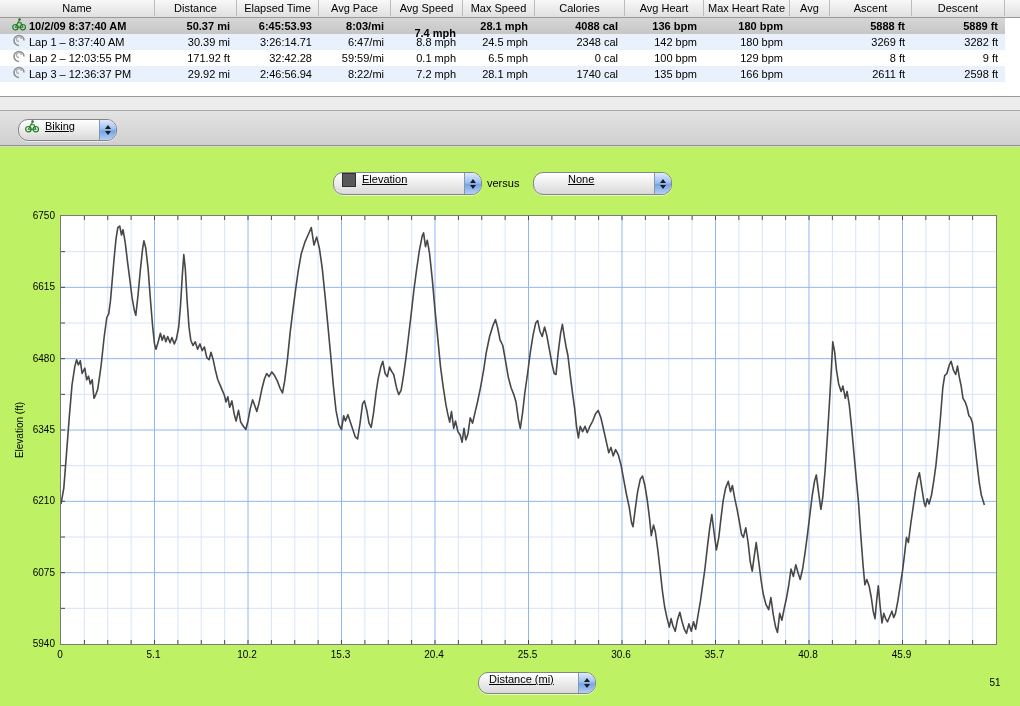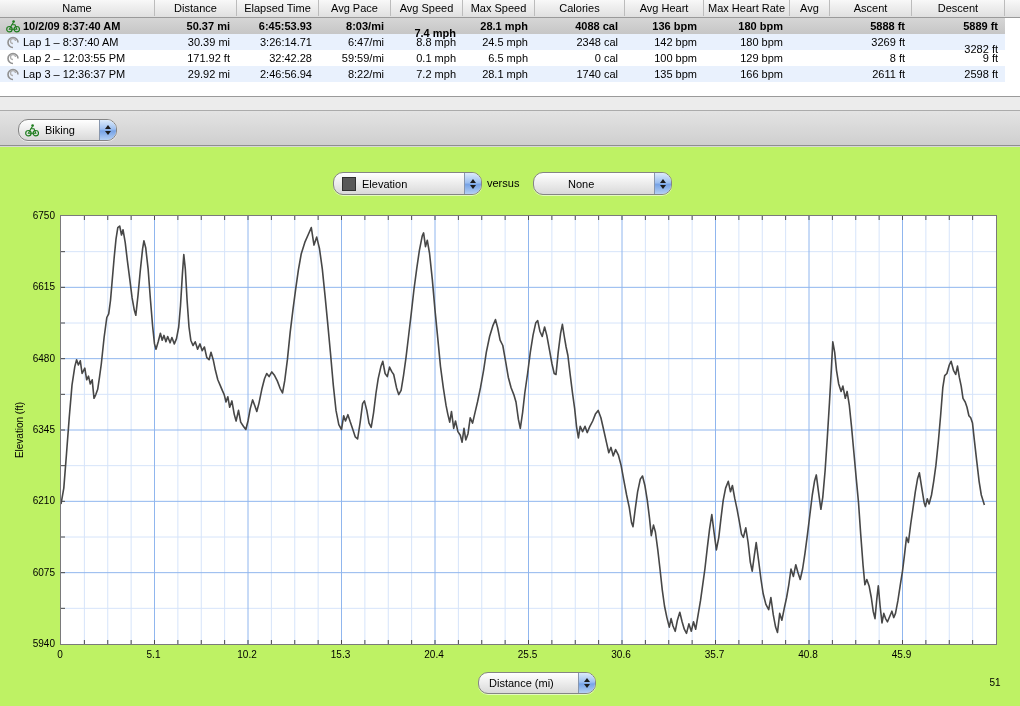--- a/index.html
+++ b/index.html
@@ -12,32 +12,32 @@
   #table-area { position:absolute; left:0; top:0; width:1020px; height:96px;
     background:#fff; border-bottom:1px solid #9a9a9a; }
   .thead { display:flex; height:17px;
     background:linear-gradient(#f8f8f8,#e0e0e0); border-bottom:1px solid #9a9a9a; }
   .hcell { box-sizing:border-box; height:16px; line-height:16px; text-align:center;
     border-right:1px solid #bcbcbc; overflow:hidden; white-space:nowrap; font-size:11px; }
   .trow { display:flex; height:16px; }
   .tcell { box-sizing:border-box; height:16px; line-height:16px; padding:0 7px 0 3px;
     overflow:hidden; white-space:nowrap; }
   .tcell.num { text-align:right; }
-  .tcell.name { display:flex; align-items:center; gap:3px; padding-left:6px; }
+  .tcell.name { display:flex; align-items:flex-start; gap:3px; padding-left:12px; }
   .trow.selected { background:linear-gradient(#d6d6d6,#c6c6c6); font-weight:bold; }
   .rowicon { width:14px; height:13px; flex:0 0 14px; }
   
   #strip { position:absolute; left:0; top:97px; width:1020px; height:13px; background:#ececec; }
   #toolbar { position:absolute; left:0; top:110px; width:1020px; height:36px;
     background:linear-gradient(#e3e3e3,#cfcfcf); border-top:1px solid #ababab; border-bottom:1px solid #8f8f8f;
     box-sizing:border-box; }
   
-  .popup { position:absolute; display:flex; align-items:center;
+  .popup { position:absolute; display:flex; align-items:flex-start;
     background:linear-gradient(#ffffff,#d9d9d9); border:1px solid #858585; border-radius:10px;
-    box-shadow:0 1px 0 rgba(255,255,255,.6); font-size:11px; }
+    box-shadow:0 1px 0 rgba(255,255,255,.6); font-size:11px;text-decoration:underline; }
   .pop-label { flex:1; padding:0 4px 0 6px; white-space:nowrap; overflow:hidden; }
   .pop-cap { width:16px; align-self:stretch;
     background:linear-gradient(#dcebfb,#9ec0f0 45%,#77a3e6 55%,#b4d0f4);
     border-left:1px solid #8796ad; border-radius:0 9px 9px 0;
     display:flex; flex-direction:column; justify-content:center; align-items:center; }
   .arrow-up { width:0; height:0; border-left:3px solid transparent; border-right:3px solid transparent;
     border-bottom:4px solid #1c1c1c; margin-bottom:1px; }
   .arrow-down { width:0; height:0; border-left:3px solid transparent; border-right:3px solid transparent;
     border-top:4px solid #1c1c1c; margin-top:1px; }
   .swatch { width:12px; height:12px; background:#585858; border:1px solid #303030; margin-left:8px; flex:0 0 12px; }
@@ -109,21 +109,21 @@
           <div class="tcell num" style="width: 82px;">30.39 mi</div>
           <div class="tcell num" style="width: 82px;">3:26:14.71</div>
           <div class="tcell num" style="width: 72px;">6:47/mi</div>
           <div class="tcell num" style="width: 72px;">8.8 mph</div>
           <div class="tcell num" style="width: 72px;">24.5 mph</div>
           <div class="tcell num" style="width: 90px;">2348 cal</div>
           <div class="tcell num" style="width: 79px;">142 bpm</div>
           <div class="tcell num" style="width: 86px;">180 bpm</div>
           <div class="tcell num" style="width: 40px;"></div>
           <div class="tcell num" style="width: 82px;">3269 ft</div>
-          <div class="tcell num" style="width: 93px; margin-top: 7px;">3282 ft</div>
+          <div class="tcell num" style="width: 93px;">3282 ft</div>
           <div class="tcell" style="width: 15px; background: rgb(255, 255, 255);"></div>
         </div>
         <div class="trow" style="background: rgb(255, 255, 255);">
           <div class="tcell name" style="width: 155px;">
             <span class="rowicon"><svg width="14" height="13" viewBox="0 0 14 13">
                 <path d="M12 6.5 A5 5 0 1 0 7 11.5" fill="none" stroke="#909090" stroke-width="1.6"></path>
                 <path d="M9.5 5 A2.5 2.5 0 1 0 7 7.5" fill="none" stroke="#b0b0b0" stroke-width="1.3"></path>
               </svg></span>
             <span>Lap 2 – 12:03:55 PM</span>
           </div>

